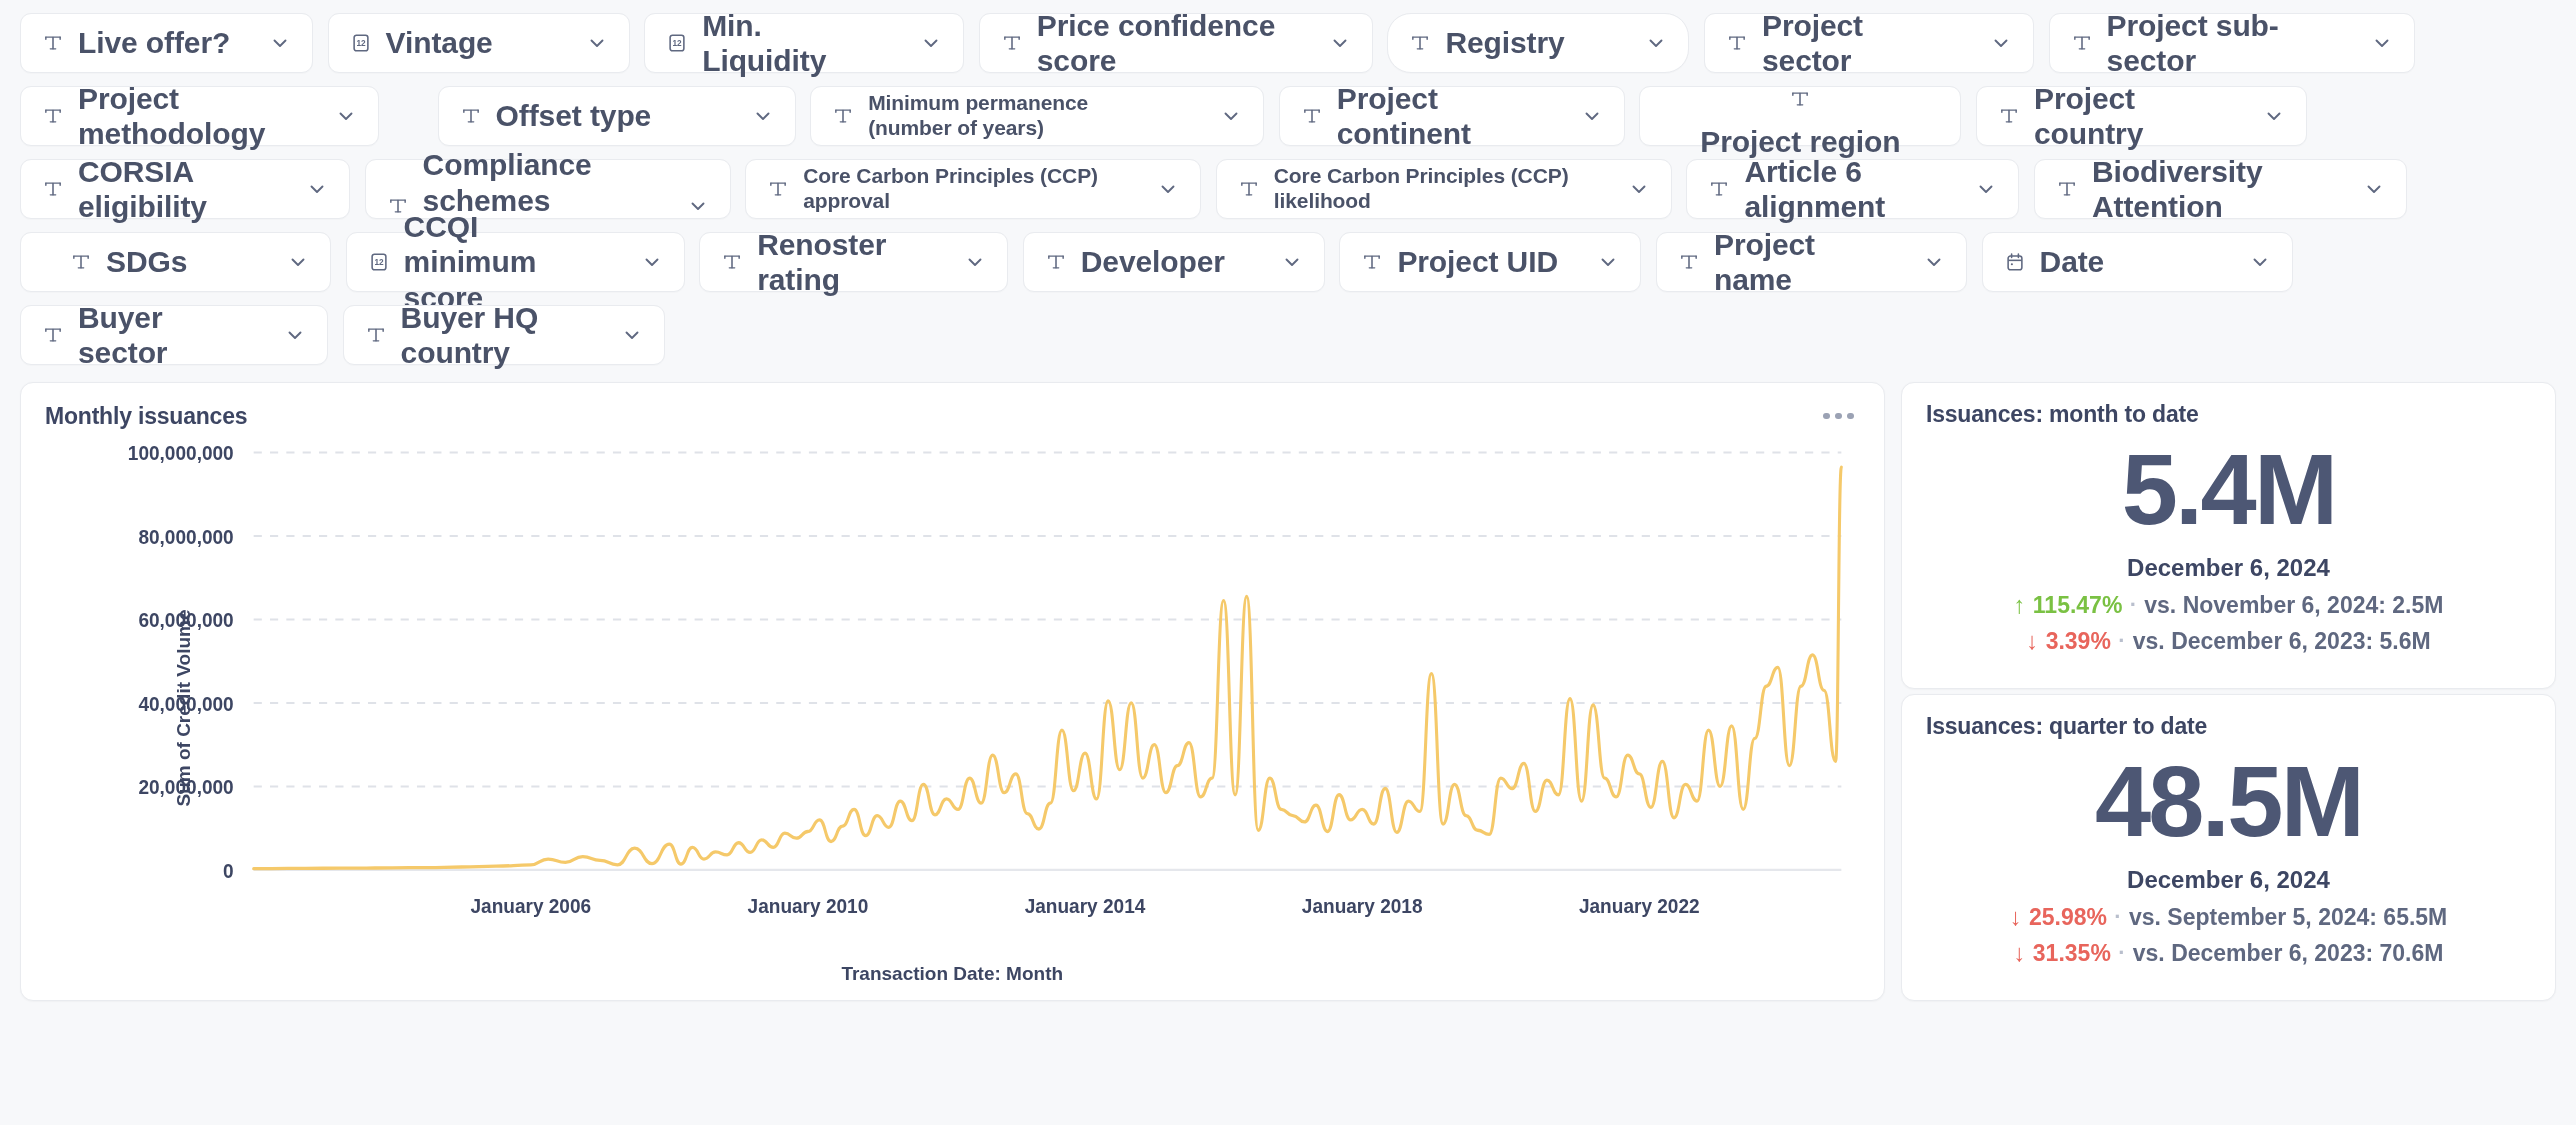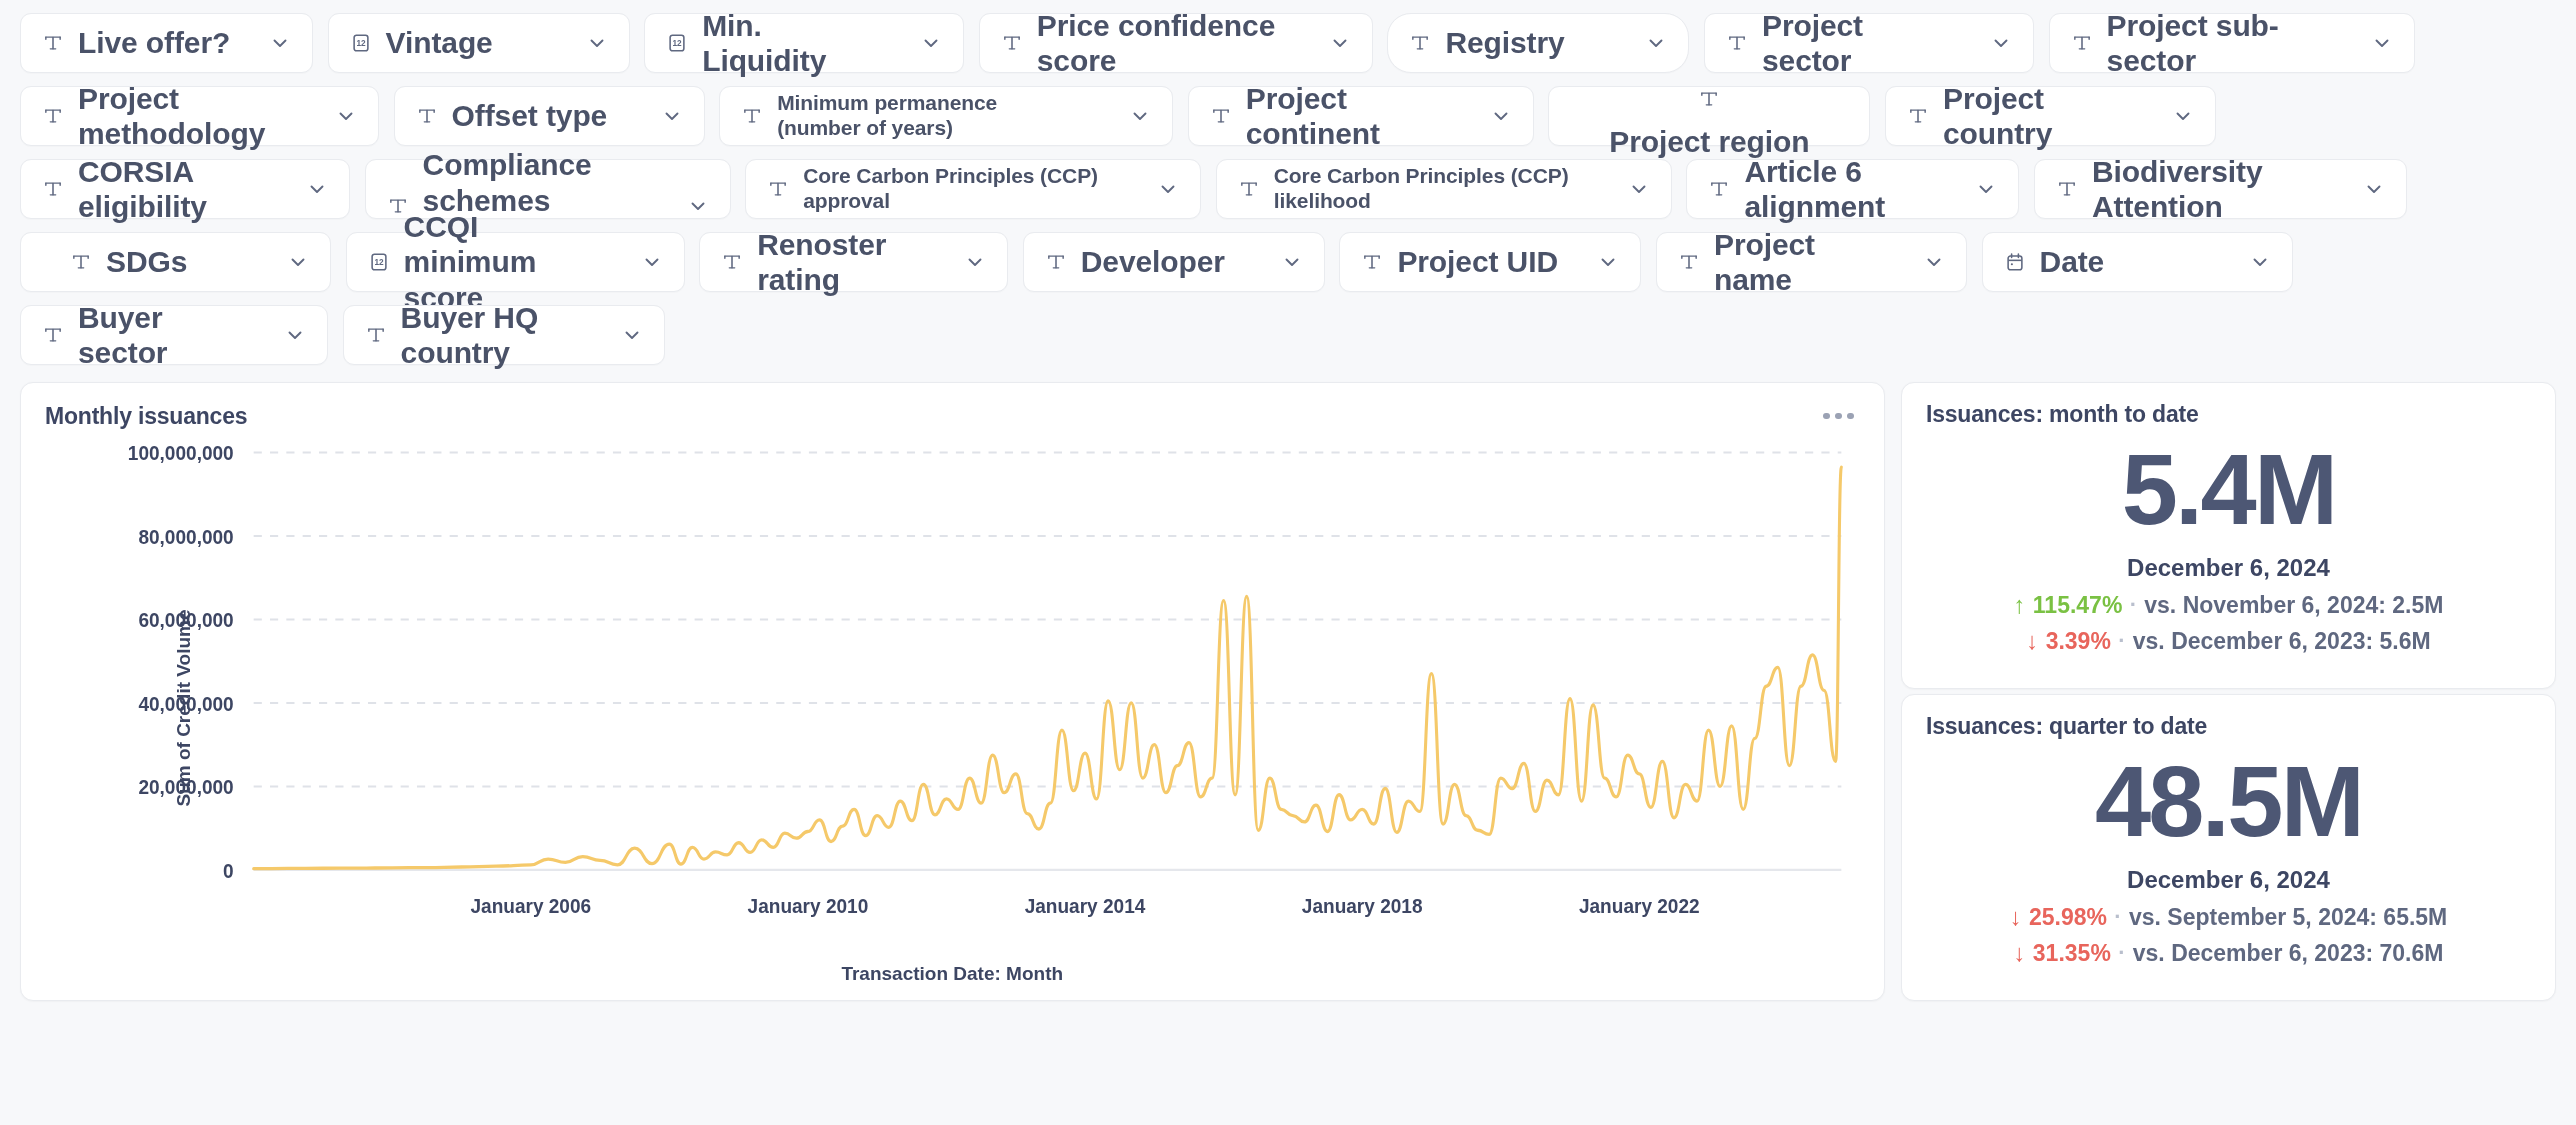--- a/index.html
+++ b/index.html
@@ -69,21 +69,21 @@
   
   .w1  { width: 293px; }  
   .w2  { width: 302px; }  
   .w3  { width: 320px; }  
   .w4  { width: 394px; }  
   .w5  { width: 302px; border-radius: 24px; }  
   .w6  { width: 330px; }  
   .w7  { width: 366px; }  
 
   .w8  { width: 359px; }  
-  .w9  { width: 311px; }  
+  .w9  { width: 358px; margin-left: 44px; }  
   .w10 { width: 454px; }  
   .w11 { width: 346px; }  
   .w12 { width: 322px; flex-direction: column; }  
   .w13 { width: 331px; }  
   .w14 { width: 330px; }  
 
   .w15 { width: 366px; align-items: flex-end; }  
   .w16 { width: 456px; }  
   .w17 { width: 456px; }  
   .w18 { width: 333px; }  

